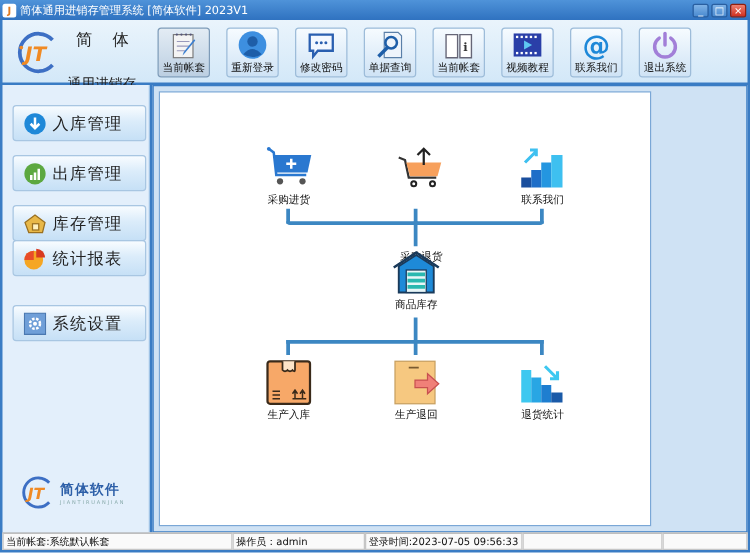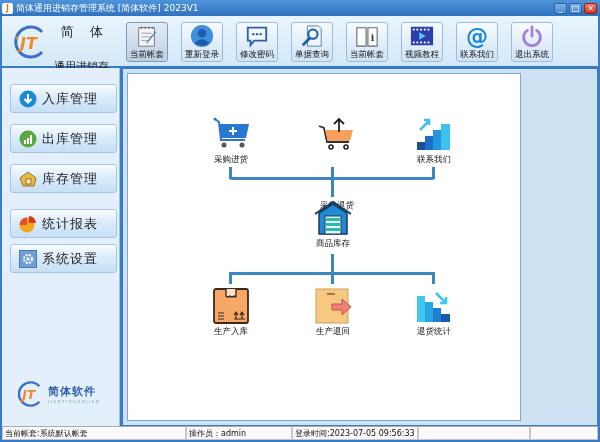--- a/index.html
+++ b/index.html
@@ -176,21 +176,21 @@
     </svg>
     <span class="nlbl">出库管理</span>
   </div>
   <div class="navbtn" style="top:96px">
     <svg class="nic" viewBox="0 0 18 18">
       <path d="M1 8 L9 2 L17 8 L15 16 H4 Z" fill="#e8b848" stroke="#9a7020"></path>
       <rect x="7" y="9" width="5" height="5" fill="#fff2c0" stroke="#9a7020"></rect>
     </svg>
     <span class="nlbl">库存管理</span>
   </div>
-  <div class="navbtn" style="top:141px">
+  <div class="navbtn" style="top:124px">
     <svg class="nic" viewBox="0 0 18 18">
       <circle cx="8" cy="10" r="7.5" fill="#f5a623"></circle>
       <path d="M8 10 L8 2.5 A7.5 7.5 0 0 0 0.5 10 Z" fill="#e84c2a"></path>
       <path d="M10 8 L10 1 A7 7 0 0 1 17 8 Z" fill="#d83a20"></path>
     </svg>
     <span class="nlbl">统计报表</span>
   </div>
   <div class="navbtn" style="top:176px">
     <svg class="nic" viewBox="0 0 18 18">
       <rect x="0.5" y="0.5" width="17" height="17" fill="#6f9fd8" stroke="#4a78b0"></rect>

